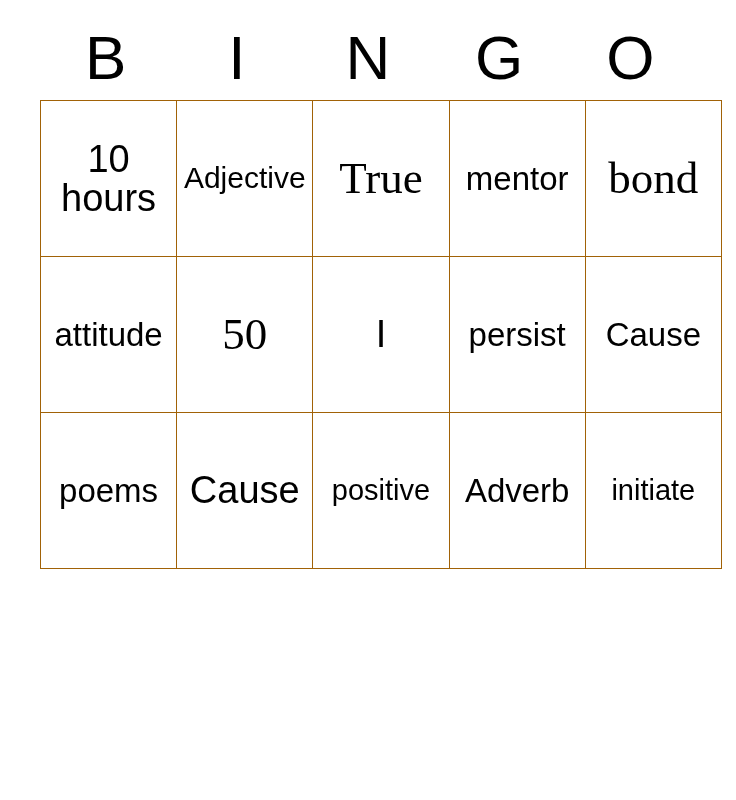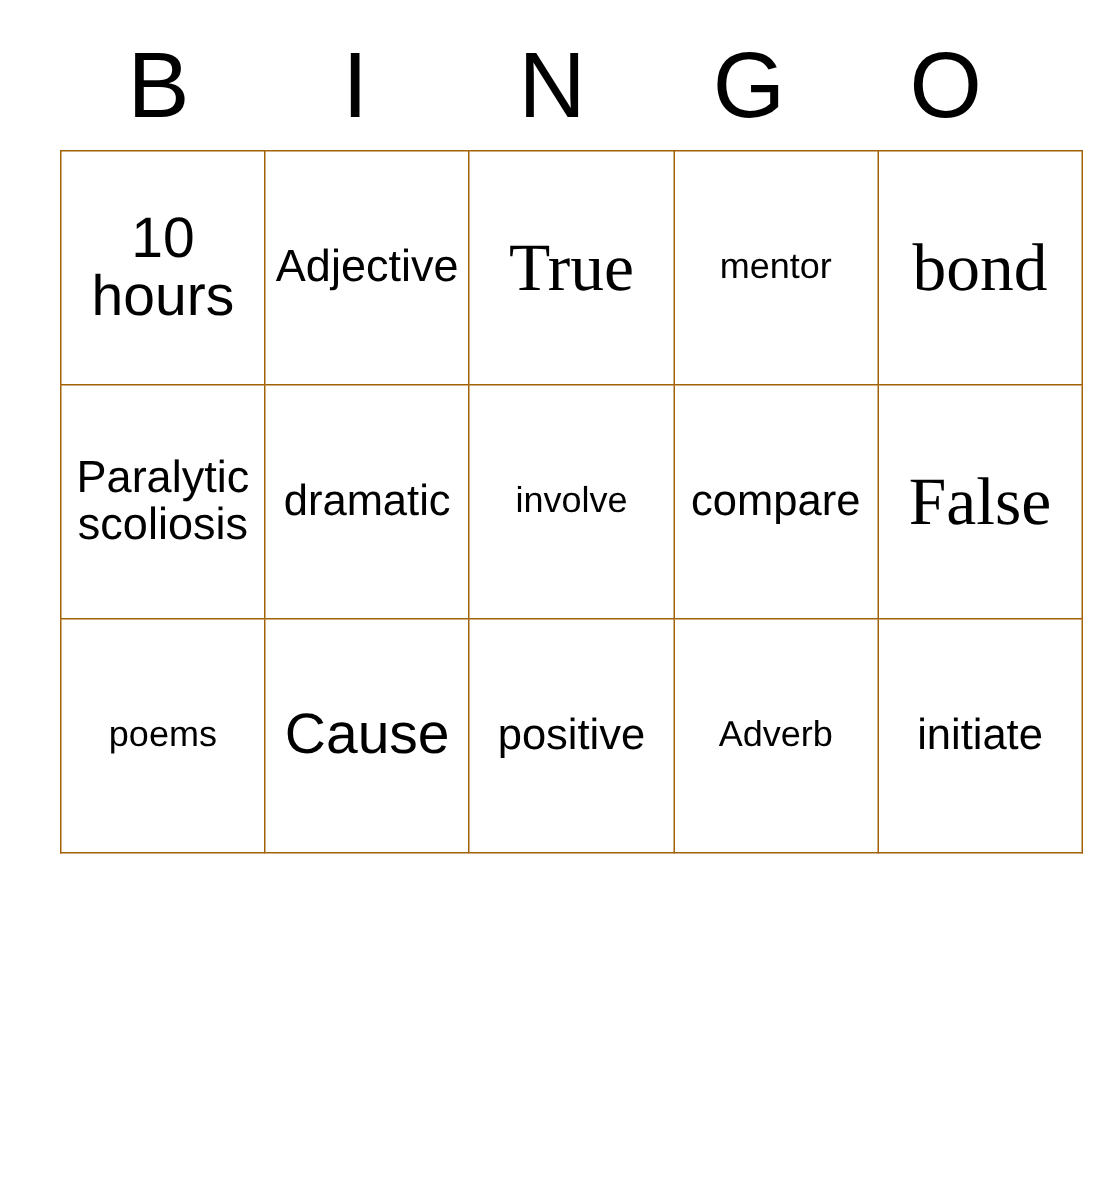--- a/index.html
+++ b/index.html
@@ -45,21 +45,21 @@
     width: 131.2px;
     height: 131px;
     text-align: center;
     vertical-align: middle;
     padding: 12px 2px;
     overflow: hidden;
     line-height: 1.02;
   }
   .s-xxl { font-size: 45px; font-family: Liberation Serif, serif; }
   .s-xl  { font-size: 38px; }
-  .s-lg  { font-size: 24px; }
+  .s-lg  { font-size: 33px; }
   .s-md  { font-size: 29px; }
   .s-sm  { font-size: 30px; }
   .s-xxs { font-size: 16px; }
   .cell-inner {
     display: block;
     width: 100%;
     white-space: pre-line;
   }
 </style>
 </head>
@@ -90,34 +90,33 @@
           </td>
       <td>
             <span class="cell-inner s-lg">mentor</span>
           </td>
       <td>
             <span class="cell-inner s-xxl">bond</span>
           </td>
     </tr>
     <tr>
       <td>
-            <span class="cell-inner s-sm">Paralytic
-scoliosis</span>
+            <span class="cell-inner s-lg">attitude</span>
           </td>
       <td>
-            <span class="cell-inner s-md">dramatic</span>
+            <span class="cell-inner s-xxl">50</span>
           </td>
       <td>
-            <span class="cell-inner s-lg">involve</span>
+            <span class="cell-inner s-xl">I</span>
           </td>
       <td>
-            <span class="cell-inner s-md">compare</span>
+            <span class="cell-inner s-lg">persist</span>
           </td>
       <td>
-            <span class="cell-inner s-xxl">False</span>
+            <span class="cell-inner s-lg">Cause</span>
           </td>
     </tr>
     <tr>
       <td>
             <span class="cell-inner s-lg">poems</span>
           </td>
       <td>
             <span class="cell-inner s-xl">Cause</span>
           </td>
       <td>

